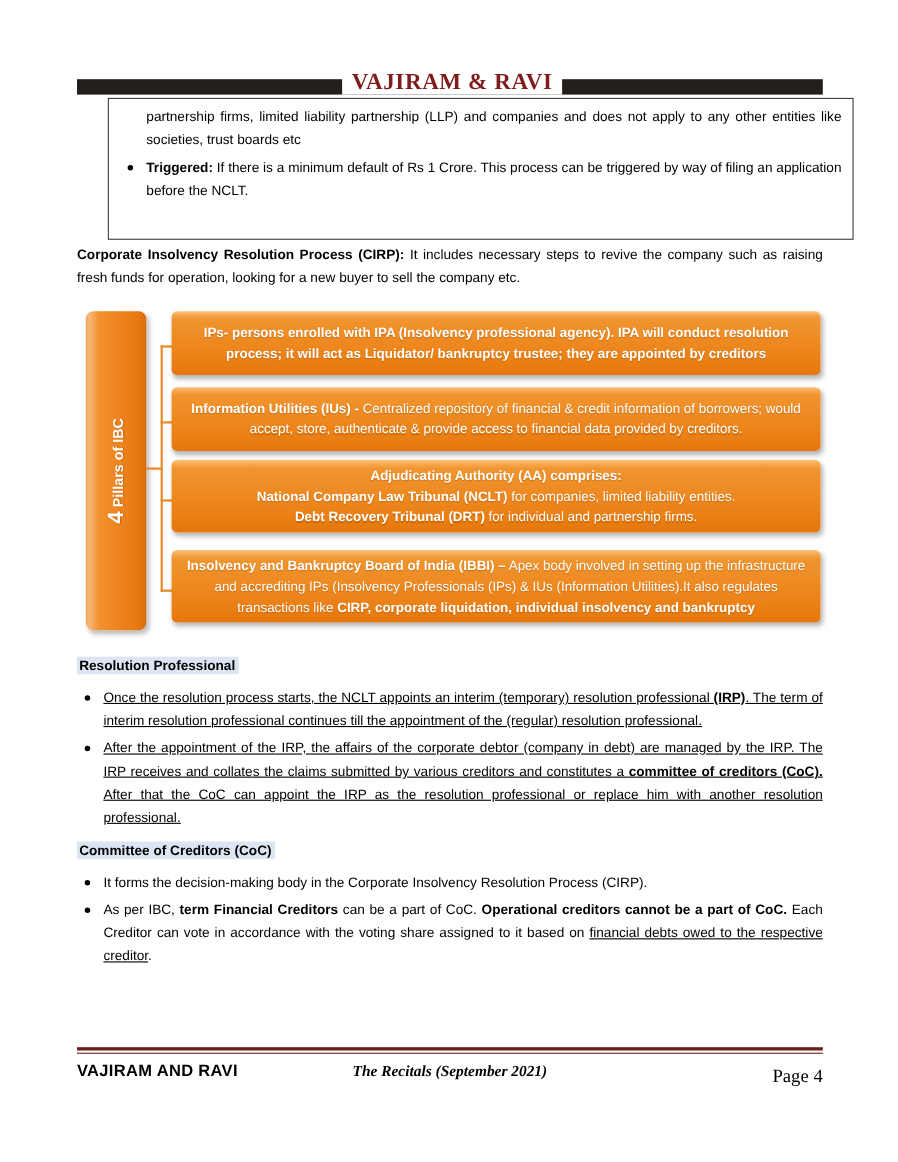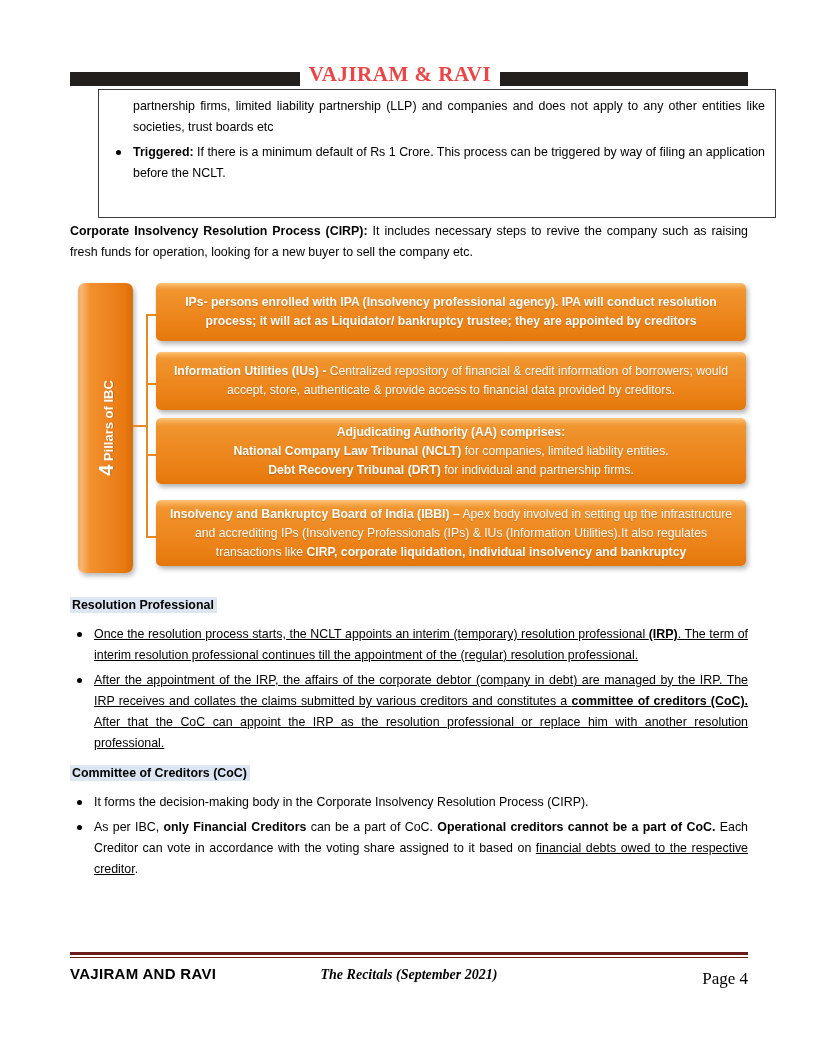--- a/index.html
+++ b/index.html
@@ -27,29 +27,29 @@
   .header-band {
     position: absolute;
     left: 70px;
     top: 72px;
     width: 678px;
     height: 14px;
     background: #231f1c;
   }
   .header-title {
     position: absolute;
-    left: 4px;
+    left: 15px;
     top: 62px;
     width: 792px;
     text-align: center;
     font-family: "Liberation Serif", serif;
     font-weight: bold;
     font-size: 21px;
     letter-spacing: 0.5px;
-    color: #ef4444;
+    color: #7f1d1d;
     background: transparent;
   }
   .header-title span {
     background: #ffffff;
     padding: 0 9px;
   }
 
   
   .intro-box {
     position: absolute;
@@ -330,21 +330,21 @@
   </ul>
 
   <div class="sec-heading" id="coc-heading">
     <span class="hl">Committee of Creditors (CoC)</span>
   </div>
   <ul class="bl body-list" id="coc-list">
     <li>
       <span>It forms the decision-making body in the Corporate Insolvency Resolution Process (CIRP).</span>
     </li>
     <li>
-      <span>As per IBC, <span class="b">only Financial Creditors</span> can be a part of CoC. <span class="b">Operational creditors cannot be a part of CoC.</span> Each Creditor can vote in accordance with the voting share assigned to it based on <span class="u">financial debts owed to the respective creditor</span>.</span>
+      <span>As per IBC, <span class="b">term Financial Creditors</span> can be a part of CoC. <span class="b">Operational creditors cannot be a part of CoC.</span> Each Creditor can vote in accordance with the voting share assigned to it based on <span class="u">financial debts owed to the respective creditor</span>.</span>
     </li>
   </ul>
 
   <div class="footer-rule-top"></div>
   <div class="footer-rule-bot"></div>
   <div class="footer-row">
     <div class="footer-left">VAJIRAM AND RAVI</div>
     <div class="footer-center">The  Recitals (September 2021)</div>
     <div class="footer-right">Page 4</div>
   </div>

